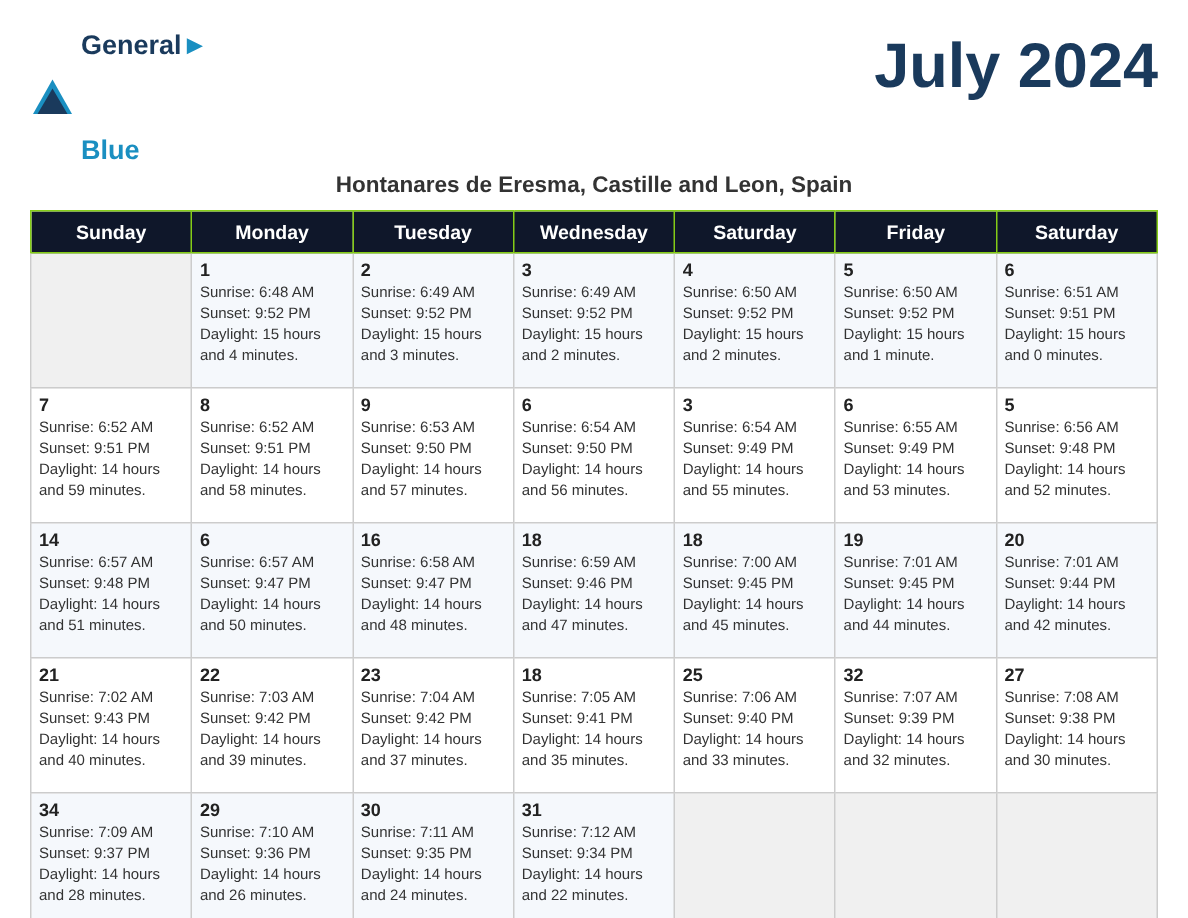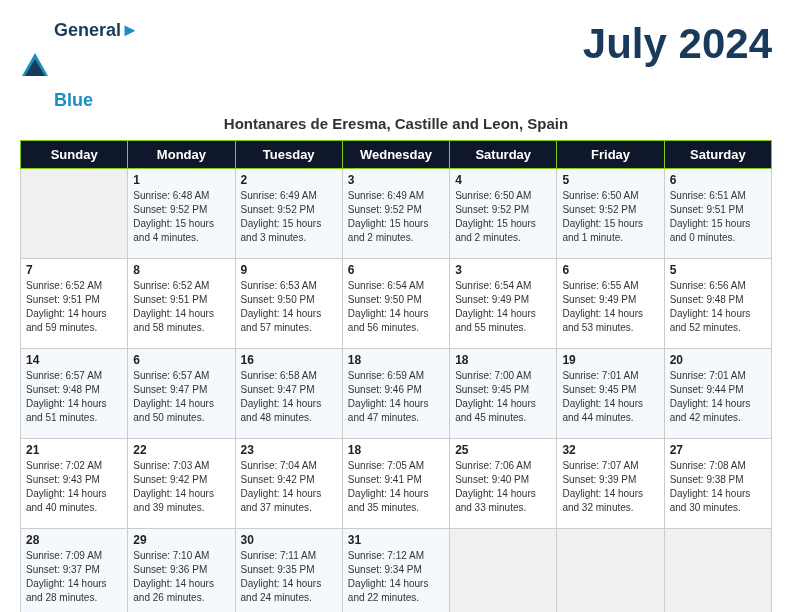--- a/index.html
+++ b/index.html
@@ -241,21 +241,21 @@
             <span class="day-num">32</span>
             <div class="day-info">Sunrise: 7:07 AM<br>Sunset: 9:39 PM<br>Daylight: 14 hours and 32 minutes.</div>
           </td>
           <td>
             <span class="day-num">27</span>
             <div class="day-info">Sunrise: 7:08 AM<br>Sunset: 9:38 PM<br>Daylight: 14 hours and 30 minutes.</div>
           </td>
         </tr>
         <tr>
           <td>
-            <span class="day-num">28</span>
+            <span class="day-num">34</span>
             <div class="day-info">Sunrise: 7:09 AM<br>Sunset: 9:37 PM<br>Daylight: 14 hours and 28 minutes.</div>
           </td>
           <td>
             <span class="day-num">29</span>
             <div class="day-info">Sunrise: 7:10 AM<br>Sunset: 9:36 PM<br>Daylight: 14 hours and 26 minutes.</div>
           </td>
           <td>
             <span class="day-num">30</span>
             <div class="day-info">Sunrise: 7:11 AM<br>Sunset: 9:35 PM<br>Daylight: 14 hours and 24 minutes.</div>
           </td>

